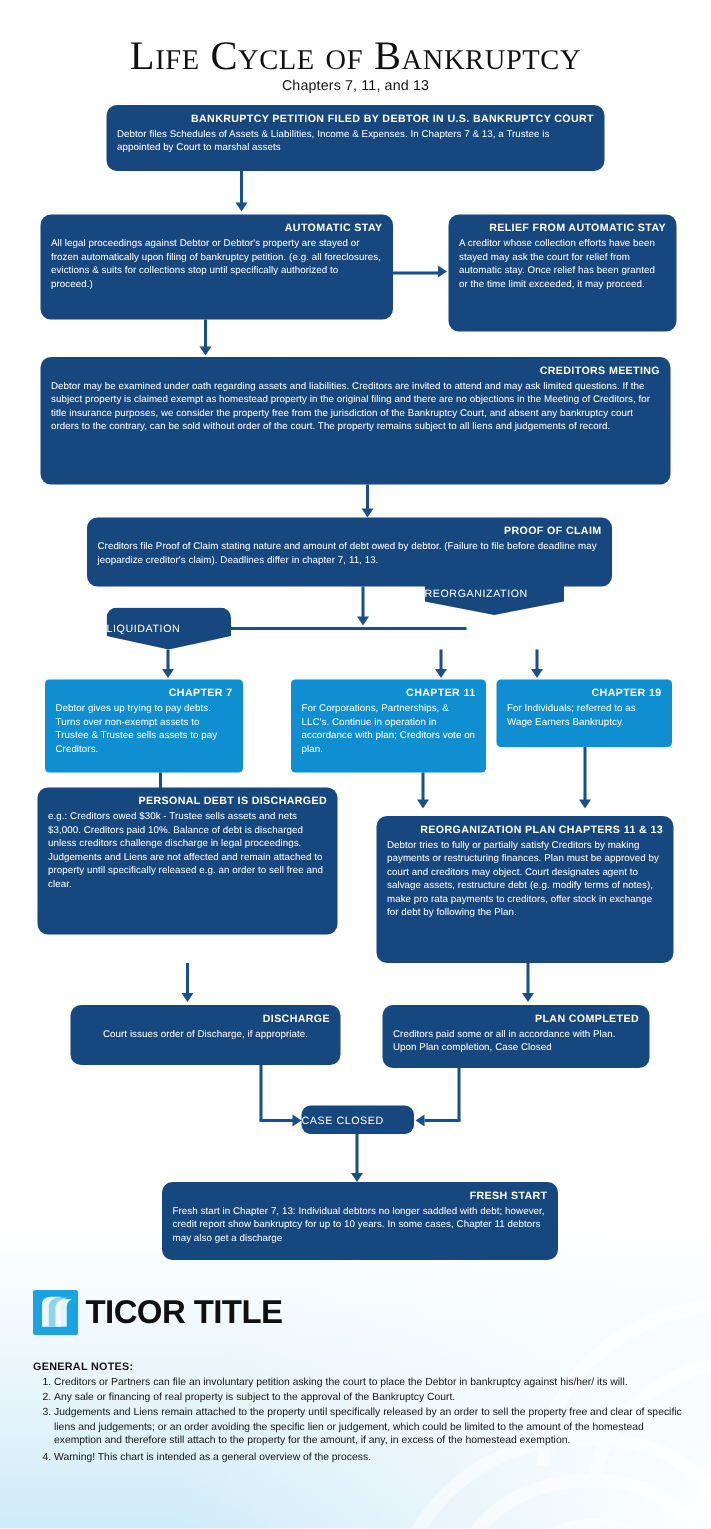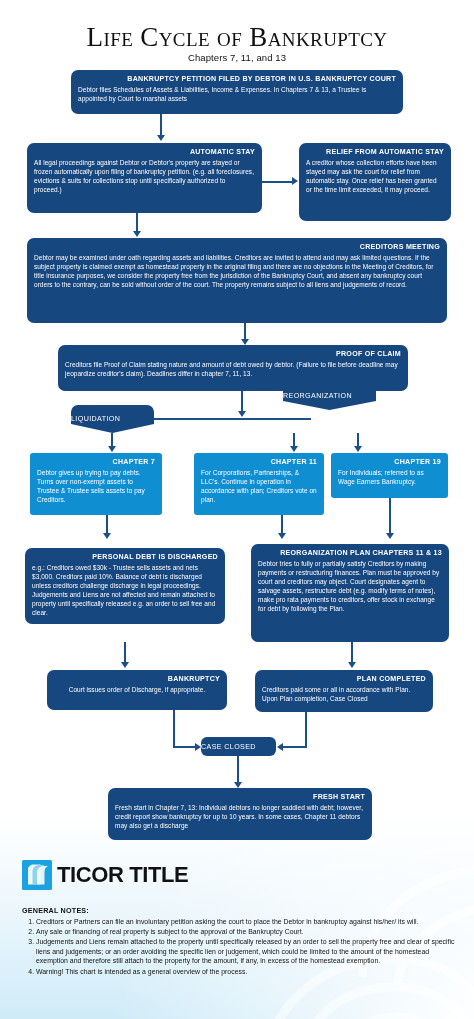--- a/index.html
+++ b/index.html
@@ -206,38 +206,38 @@
 
   <div class="ln vl" style="left:106px;top:515px;height:20px;"></div>
   <div class="arw down" style="left:103px;top:533px;"></div>
 
   <div class="ln vl" style="left:281px;top:515px;height:20px;"></div>
   <div class="arw down" style="left:278px;top:533px;"></div>
 
   <div class="ln vl" style="left:389px;top:498px;height:37px;"></div>
   <div class="arw down" style="left:386px;top:533px;"></div>
 
-  <div class="box dark" style="left:25px;top:548px;width:200px;height:76px;">
+  <div class="box dark" style="left:25px;top:525px;width:200px;height:98px;">
     <span class="hd">PERSONAL DEBT IS DISCHARGED</span>
     <span class="bd">e.g.: Creditors owed $30k - Trustee sells assets and nets $3,000.  Creditors paid 10%.  Balance of debt is discharged unless creditors challenge discharge in legal proceedings.  Judgements and Liens are not affected and remain attached to property until specifically released e.g. an order to sell free and clear.</span>
   </div>
 
   <div class="box dark" style="left:251px;top:544px;width:198px;height:98px;">
     <span class="hd">REORGANIZATION PLAN CHAPTERS 11 &amp; 13</span>
     <span class="bd">Debtor tries to fully or partially satisfy Creditors by making payments or restructuring finances. Plan must be approved by court and creditors may object.  Court designates agent to salvage assets, restructure debt (e.g. modify terms of notes), make pro rata payments to creditors, offer stock in exchange for debt by following the Plan.</span>
   </div>
 
   <div class="ln vl" style="left:124px;top:642px;height:22px;"></div>
   <div class="arw down" style="left:121px;top:662px;"></div>
 
   <div class="ln vl" style="left:351px;top:642px;height:22px;"></div>
   <div class="arw down" style="left:348px;top:662px;"></div>
 
   <div class="box dark" style="left:47px;top:670px;width:180px;height:40px;">
-    <span class="hd">BANKRUPTCY</span>
+    <span class="hd">DISCHARGE</span>
     <span class="bd c">Court issues order of Discharge, if appropriate.</span>
   </div>
 
   <div class="box dark" style="left:255px;top:670px;width:178px;height:42px;">
     <span class="hd">PLAN COMPLETED</span>
     <span class="bd">Creditors paid some or all in accordance with Plan. Upon Plan completion, Case Closed</span>
   </div>
 
   <div class="ln vl" style="left:173px;top:710px;height:37px;"></div>
   <div class="ln hl" style="left:173px;top:746px;width:24px;"></div>

